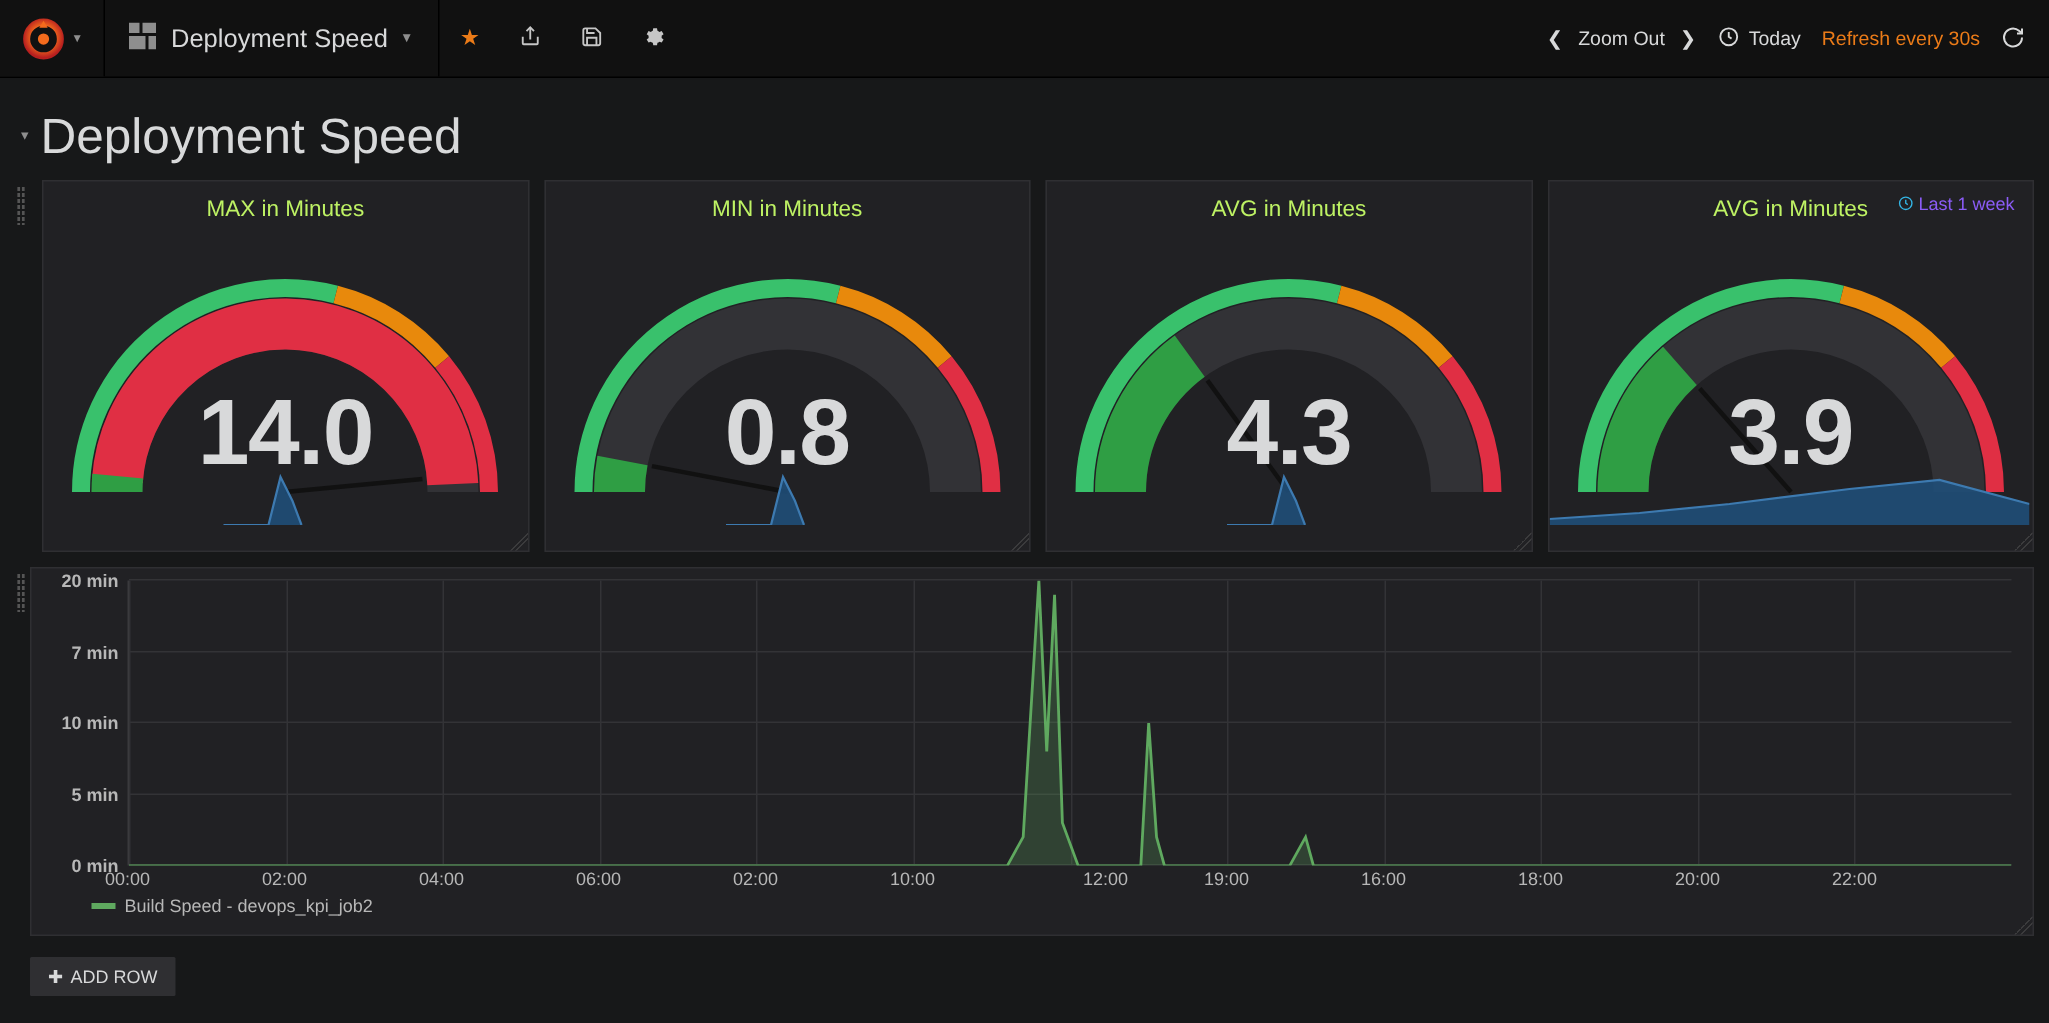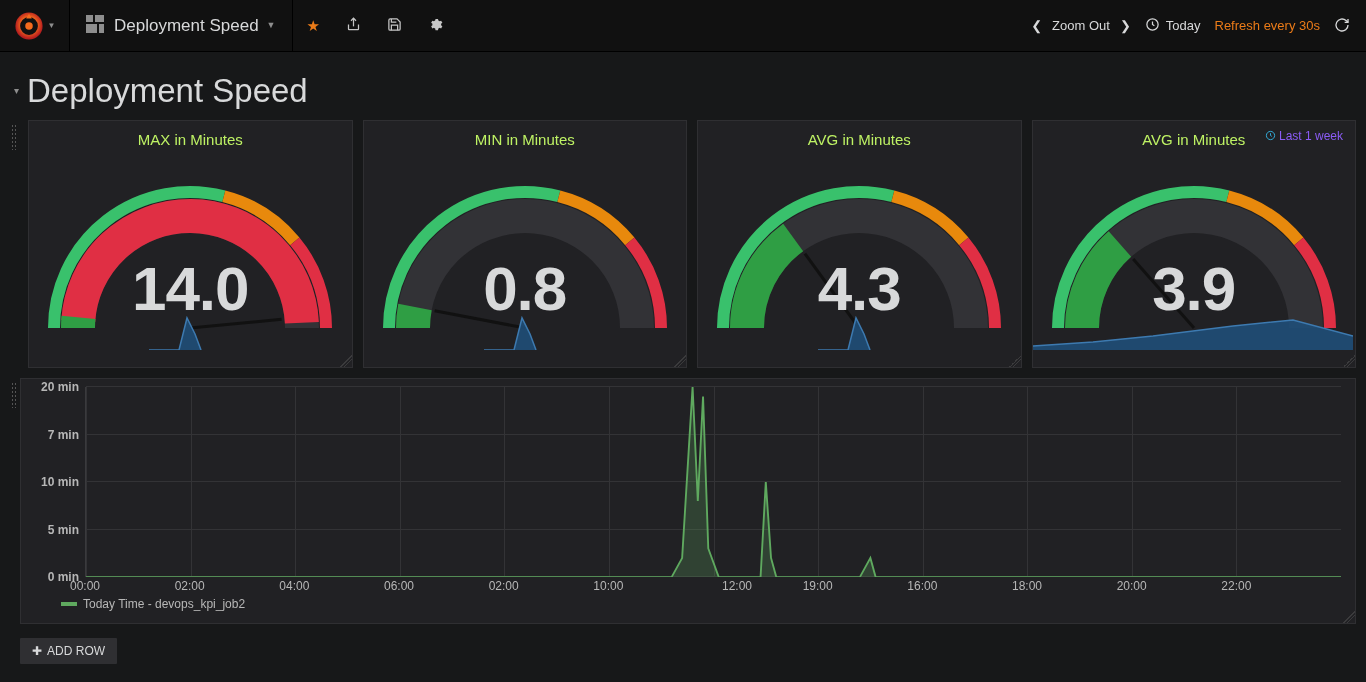--- a/index.html
+++ b/index.html
@@ -457,21 +457,21 @@
           <div class="x-tick" style="left: 41.6667%;">10:00</div>
           <div class="x-tick" style="left: 50%; margin-left: 24px;">12:00</div>
           <div class="x-tick" style="left: 58.3333%;">19:00</div>
           <div class="x-tick" style="left: 66.6667%;">16:00</div>
           <div class="x-tick" style="left: 75%;">18:00</div>
           <div class="x-tick" style="left: 83.3333%;">20:00</div>
           <div class="x-tick" style="left: 91.6667%;">22:00</div>
         </div>
       <div class="legend">
         <span class="legend-swatch"></span>
-        <span>Today Time - devops_kpi_job2</span>
+        <span>Build Speed - devops_kpi_job2</span>
       </div>
       <div class="resize-corner"></div>
     </div>
   </div>
 
   <button class="add-row-btn">
     <span class="unicon">✚</span>
     <span>ADD ROW</span>
   </button>
 

